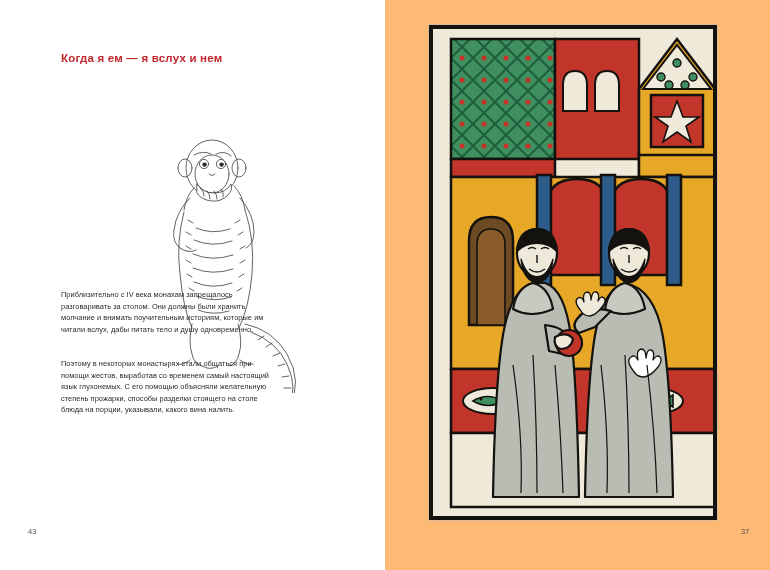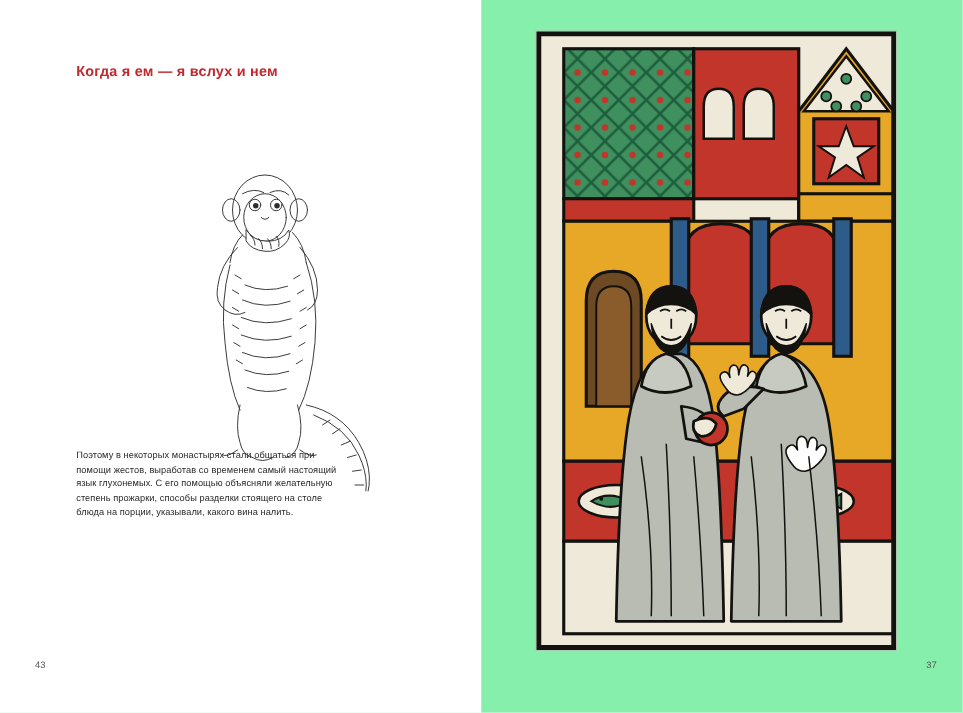--- a/index.html
+++ b/index.html
@@ -27,21 +27,21 @@
     width: 385px;
     height: 570px;
     background: #ffffff;
   }
   .page-right {
     position: absolute;
     left: 385px;
     top: 0;
     width: 385px;
     height: 570px;
-    background: #86efac;
+    background: #fdba74;
   }
   .chapter-title {
     position: absolute;
     left: 61px;
     top: 52px;
     font-size: 11.5px;
     font-weight: bold;
     letter-spacing: 0.2px;
     color: #c1272d;
     white-space: nowrap;
@@ -167,20 +167,21 @@
           <path d="M90 92 l-5 3"></path>
           <path d="M93 104 l-5 3"></path>
           <path d="M95 118 l-5 3"></path>
           <path d="M95 132 l-5 3"></path>
           <path d="M94 146 l-5 3"></path>
           <path d="M92 160 l-5 3"></path>
         </g>
       </svg>
     </div>
 
+    <div class="body-text para-1">Приблизительно с IV века монахам запрещалось разговаривать за столом. Они должны были хранить молчание и внимать поучительным историям, которые им читали вслух, дабы питать тело и душу одновременно.</div>
 
     <div class="body-text para-2">Поэтому в некоторых монастырях стали общаться при помощи жестов, выработав со временем самый настоящий язык глухонемых. С его помощью объясняли желательную  степень прожарки, способы разделки стоящего на столе блюда на порции, указывали, какого вина налить.</div>
 
     <div class="page-num page-num-left">43</div>
   </div>
 
   <div class="page-right">
 
     <div class="plate">
       <svg width="288" height="495" viewBox="0 0 288 495" xmlns="http://www.w3.org/2000/svg">

